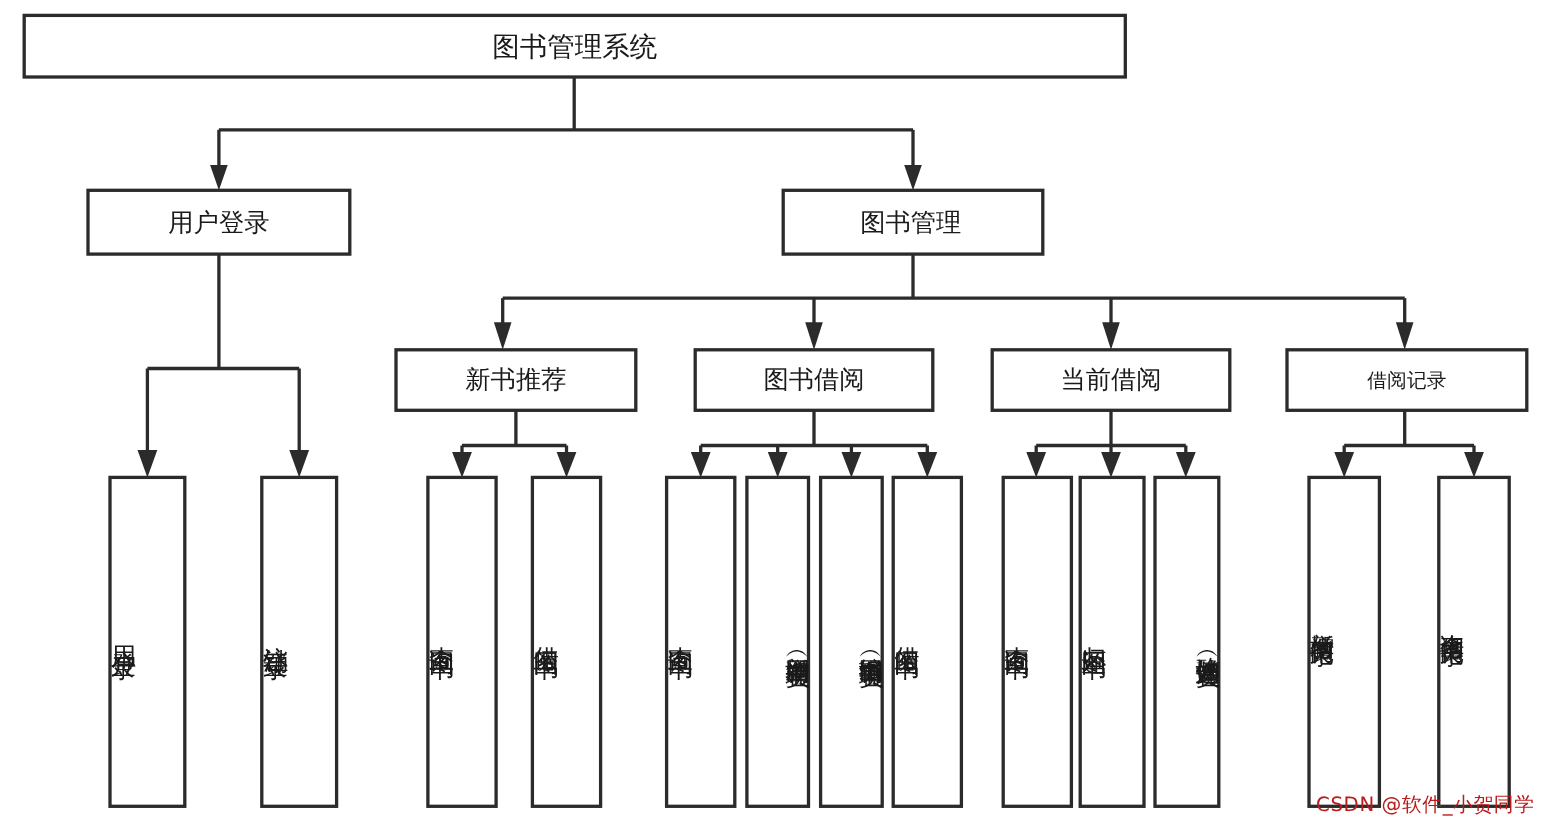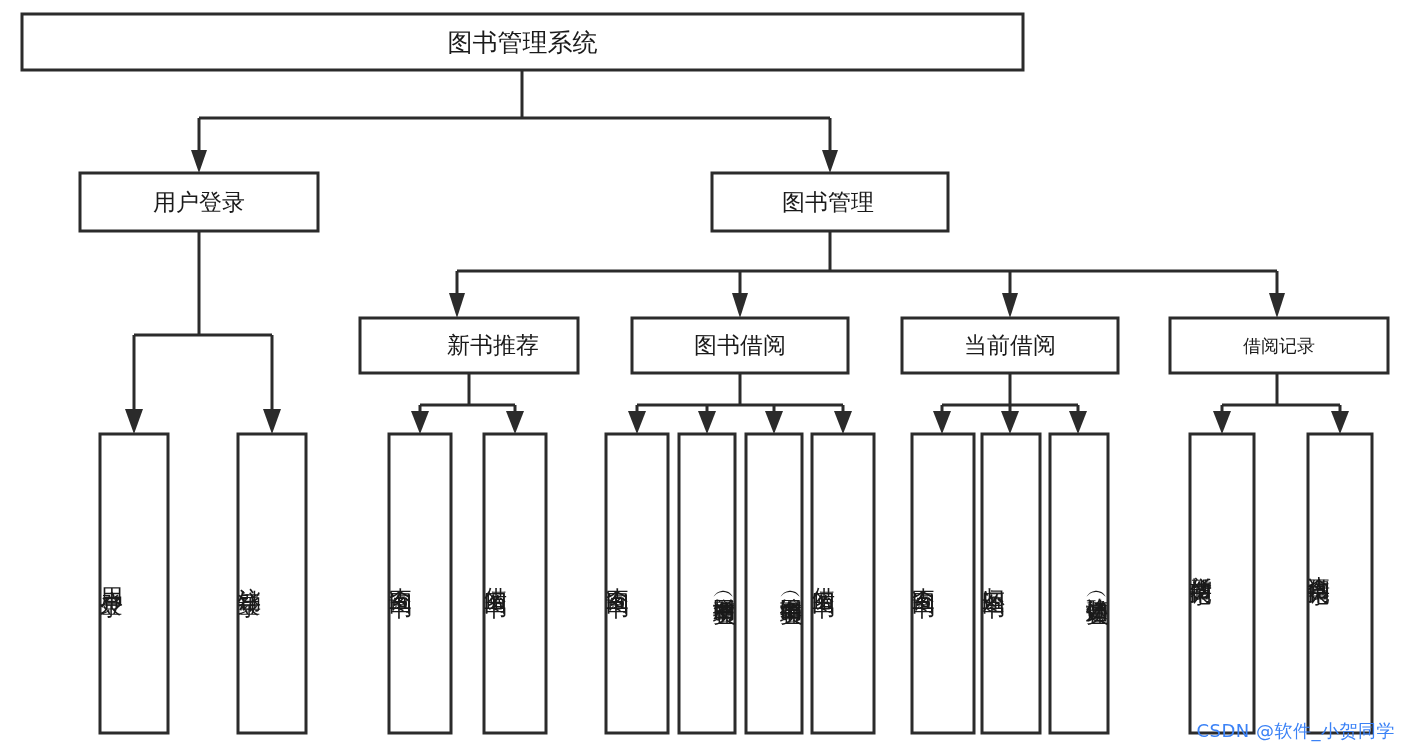--- a/index.html
+++ b/index.html
@@ -73,21 +73,21 @@
     justify-content: center;
     white-space: nowrap;
     pointer-events: none;
   }
   .watermark {
     position: absolute;
     right: 10px;
     bottom: 4px;
     font-family: "DejaVu Sans", "Liberation Sans", sans-serif;
     font-size: 18px;
-    color: #3b82f6;
+    color: #b91c1c;
     letter-spacing: 0.5px;
     white-space: nowrap;
   }
 </style>
 </head>
 <body>
 
 <div id="diagram-root">
 
   <svg id="flow-svg" viewBox="0 0 1405 747">
@@ -191,21 +191,21 @@
     <rect class="leaf-box" x="1050" y="434" width="58" height="299"></rect>
     <rect class="leaf-box" x="1190" y="434" width="64" height="299"></rect>
     <rect class="leaf-box" x="1308" y="434" width="64" height="299"></rect>
   </svg>
 
   <div class="htext" style="left:22px; top:14px; width:1001px; height:56px; font-size:25px;">图书管理系统</div>
 
   <div class="htext" style="left:80px; top:173px; width:238px; height:58px; font-size:23px;">用户登录</div>
   <div class="htext" style="left:712px; top:173px; width:232px; height:58px; font-size:23px;">图书管理</div>
 
-  <div class="htext" style="left:360px; top:318px; width:218px; height:55px; font-size:23px;margin-left:24px;">新书推荐</div>
+  <div class="htext" style="left:360px; top:318px; width:218px; height:55px; font-size:23px;">新书推荐</div>
   <div class="htext" style="left:632px; top:318px; width:216px; height:55px; font-size:23px;border-radius:11px;">图书借阅</div>
   <div class="htext" style="left:902px; top:318px; width:216px; height:55px; font-size:23px;border-radius:14px;">当前借阅</div>
   <div class="htext" style="left:1170px; top:318px; width:218px; height:55px; font-size:18px;">借阅记录</div>
 
   <div class="vtext" style="left:100px; top:434px; width:68px; height:281px;">用户登录</div>
   <div class="vtext" style="left:238px; top:434px; width:68px; height:281px;">注销登录</div>
   <div class="vtext" style="left:389px; top:434px; width:62px; height:281px;">查询图书</div>
   <div class="vtext" style="left:484px; top:434px; width:62px; height:281px;">借阅图书</div>
   <div class="vtext" style="left:606px; top:434px; width:62px; height:281px;">查询图书</div>
   <div class="vtext" style="left:679px; top:440px; width:56px; height:288px; align-items:flex-start; font-size:22px; letter-spacing:1px;">新增图书（管理员）</div>

